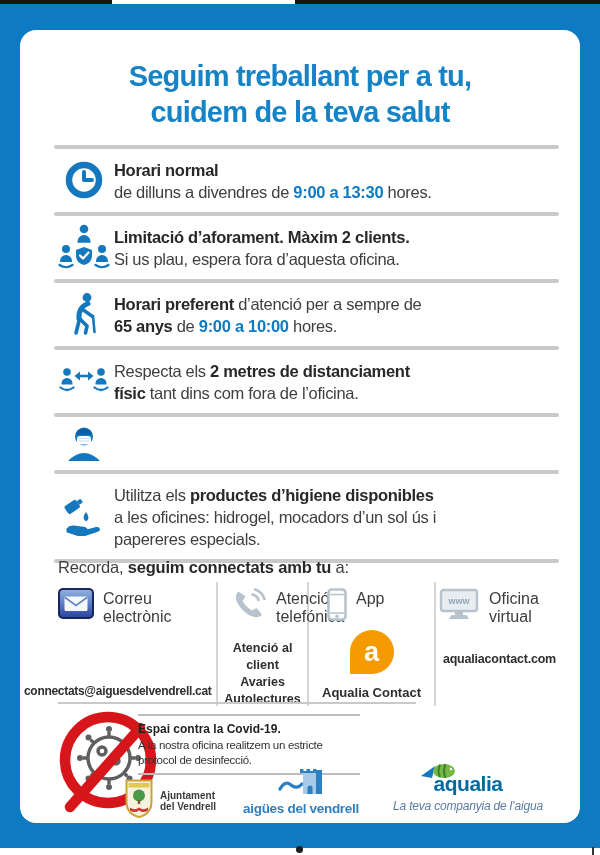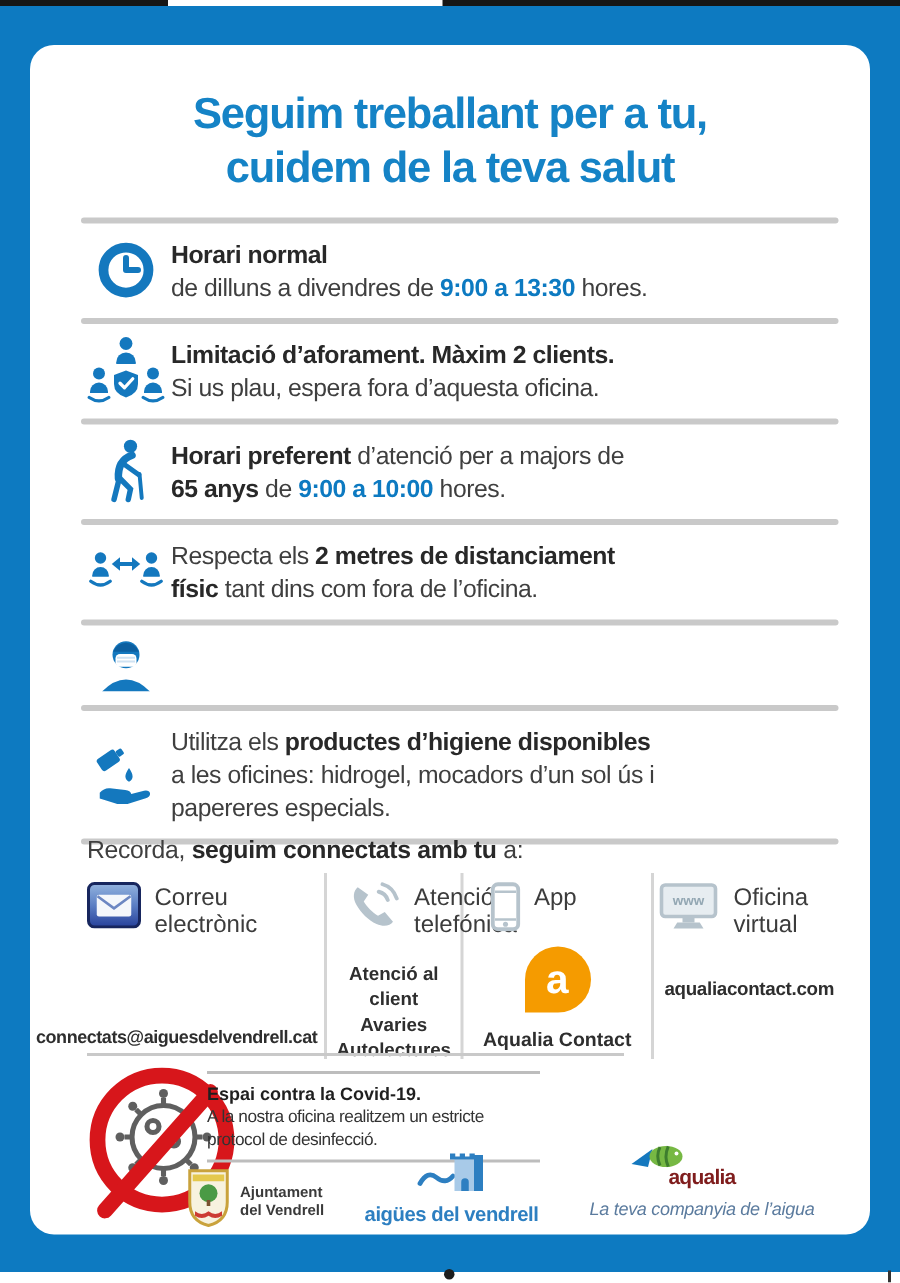--- a/index.html
+++ b/index.html
@@ -57,21 +57,21 @@
   .covid-text .hr { height:2px; background:#bdbdbd; }
   .covid-title { font-weight:bold; font-size:12px; color:#1f1f1f; margin-top:6px; white-space:nowrap; }
   .covid-body { font-size:11.5px; line-height:14.5px; letter-spacing:-0.3px; color:#333; margin:2px 0 6px; white-space:nowrap; }
 
   .logo-aj { position:absolute; left:66px; top:76px; display:flex; gap:6px; align-items:center; }
   .aj-text { font-size:10px; font-weight:bold; color:#3a3a3a; line-height:11.5px; }
   .logo-aigues { position:absolute; left:168px; top:64px; width:150px; text-align:center; }
   .aigues-name { font-size:13.5px; font-weight:bold; color:#2d7fc1; letter-spacing:-0.3px; margin-top:1px; }
   .logo-aqualia { position:absolute; left:330px; top:70px; width:160px; text-align:center; }
   .aqualia-fish { position:absolute; left:32px; top:-12px; }
-  .aqualia-name { font-size:14px; font-weight:bold; color:#7f1d1d; letter-spacing:-0.5px; line-height:24px; }
+  .aqualia-name { font-size:21px; font-weight:bold; color:#0369a1; letter-spacing:-0.5px; line-height:24px; }
   .aqualia-tag { font-size:12px; font-style:italic; color:#5b7b9e; letter-spacing:-0.2px; margin-top:3px; white-space:nowrap; }
 </style>
 </head>
 <body>
 
 <div class="topline"></div>
 <div class="topline-gap"></div>
 <div class="frame"></div>
 <div class="bottom-mark"></div>
 <div class="bottom-mark2"></div>
@@ -128,21 +128,21 @@
               <circle cx="21" cy="5.5" r="4.4" fill="#1478be" stroke="none"></circle>
               <path d="M22 11.5 C15 14 12.5 20 13 27" stroke-width="5"></path>
               <path d="M16 17 L26.5 24.5" stroke-width="3.4"></path>
               <path d="M27 24 L28.5 40" stroke-width="2.6"></path>
               <path d="M13.5 27 L10 41" stroke-width="3.6"></path>
               <path d="M14.5 27.5 L21 34 L19.5 41" stroke-width="3.6"></path>
             </g>
           </svg>
         </div>
        <div class="txt">
-          <div class="line"><span class="seg-b">Horari preferent</span><span class="seg-n"> d’atenció per a majors de</span></div>
+          <div class="line"><span class="seg-b">Horari preferent</span><span class="seg-n"> d’atenció per a sempre de</span></div>
           <div class="line"><span class="seg-b">65 anys</span><span class="seg-n"> de </span><span class="seg-hl">9:00 a 10:00</span><span class="seg-n"> hores.</span></div>
         </div>
      </div>
       <div class="sep"></div>
      <div class="rule">
        <div class="icon-box">
           <svg width="50" height="28" viewBox="0 0 50 28">
             <g fill="#1478be">
               <circle cx="8" cy="5" r="3.8"></circle>
               <path d="M2.5 16.5 a5.5 5.5 0 0 1 11 0 l0 1 h-11 z"></path>

